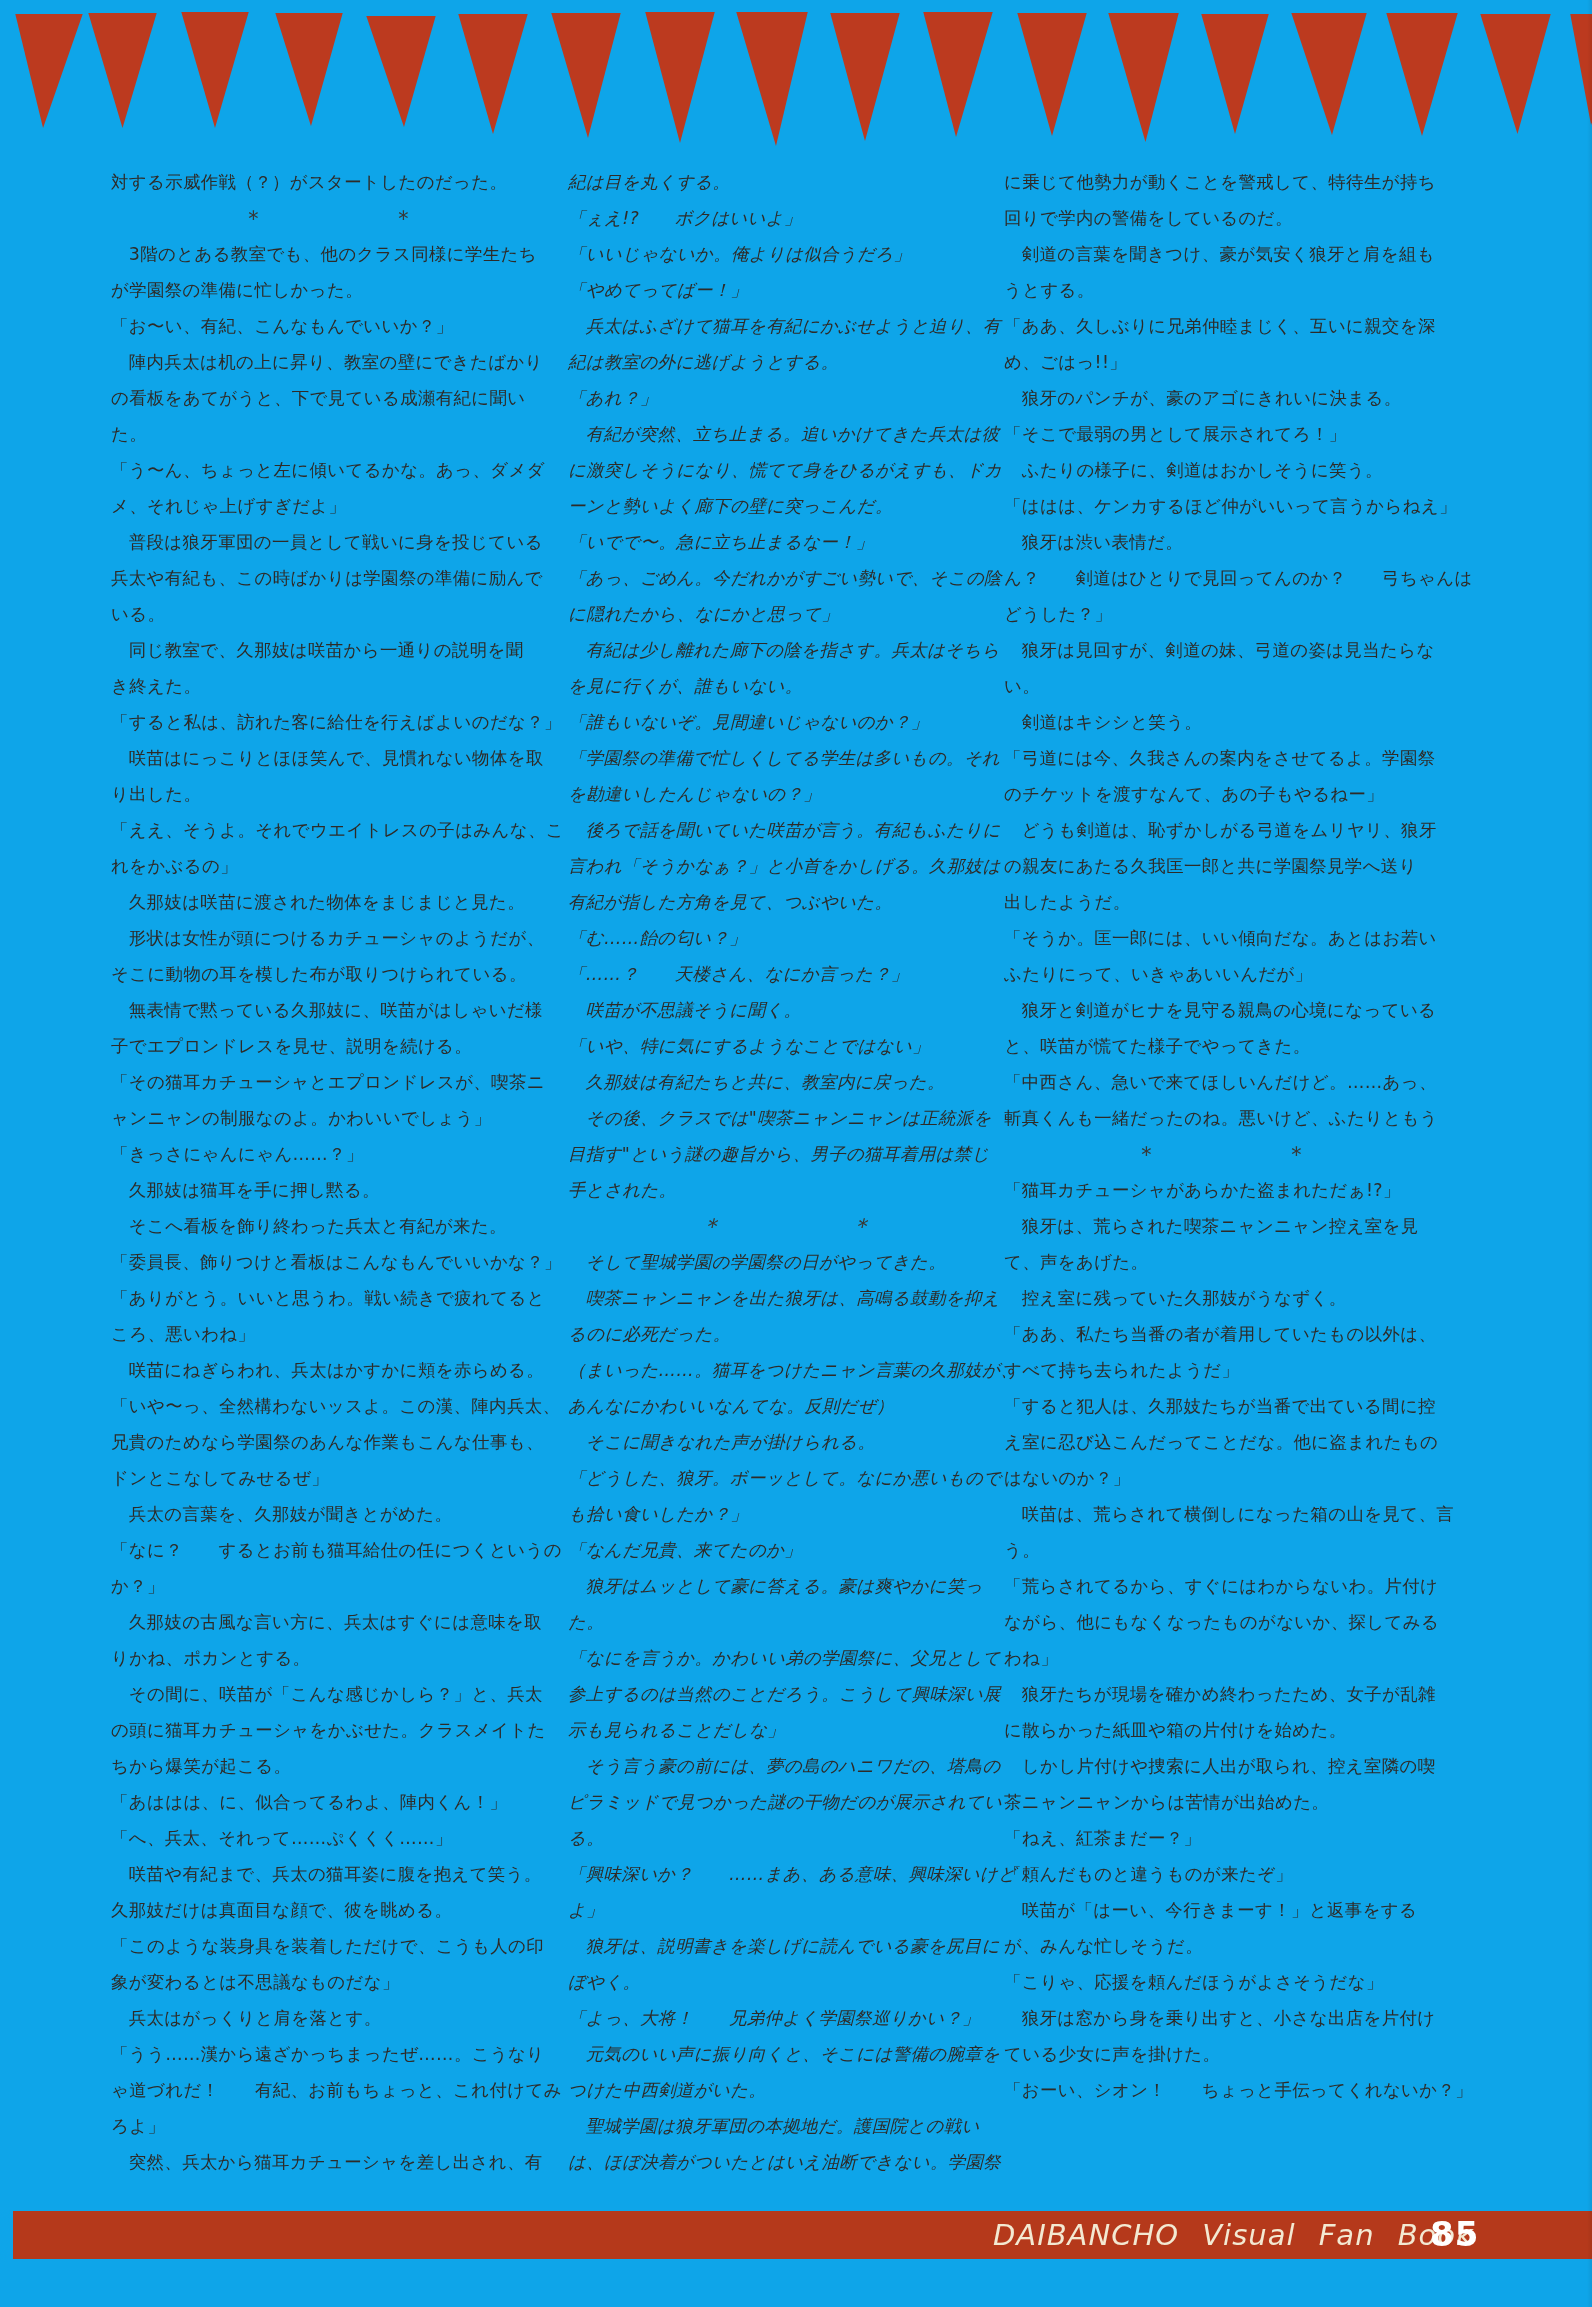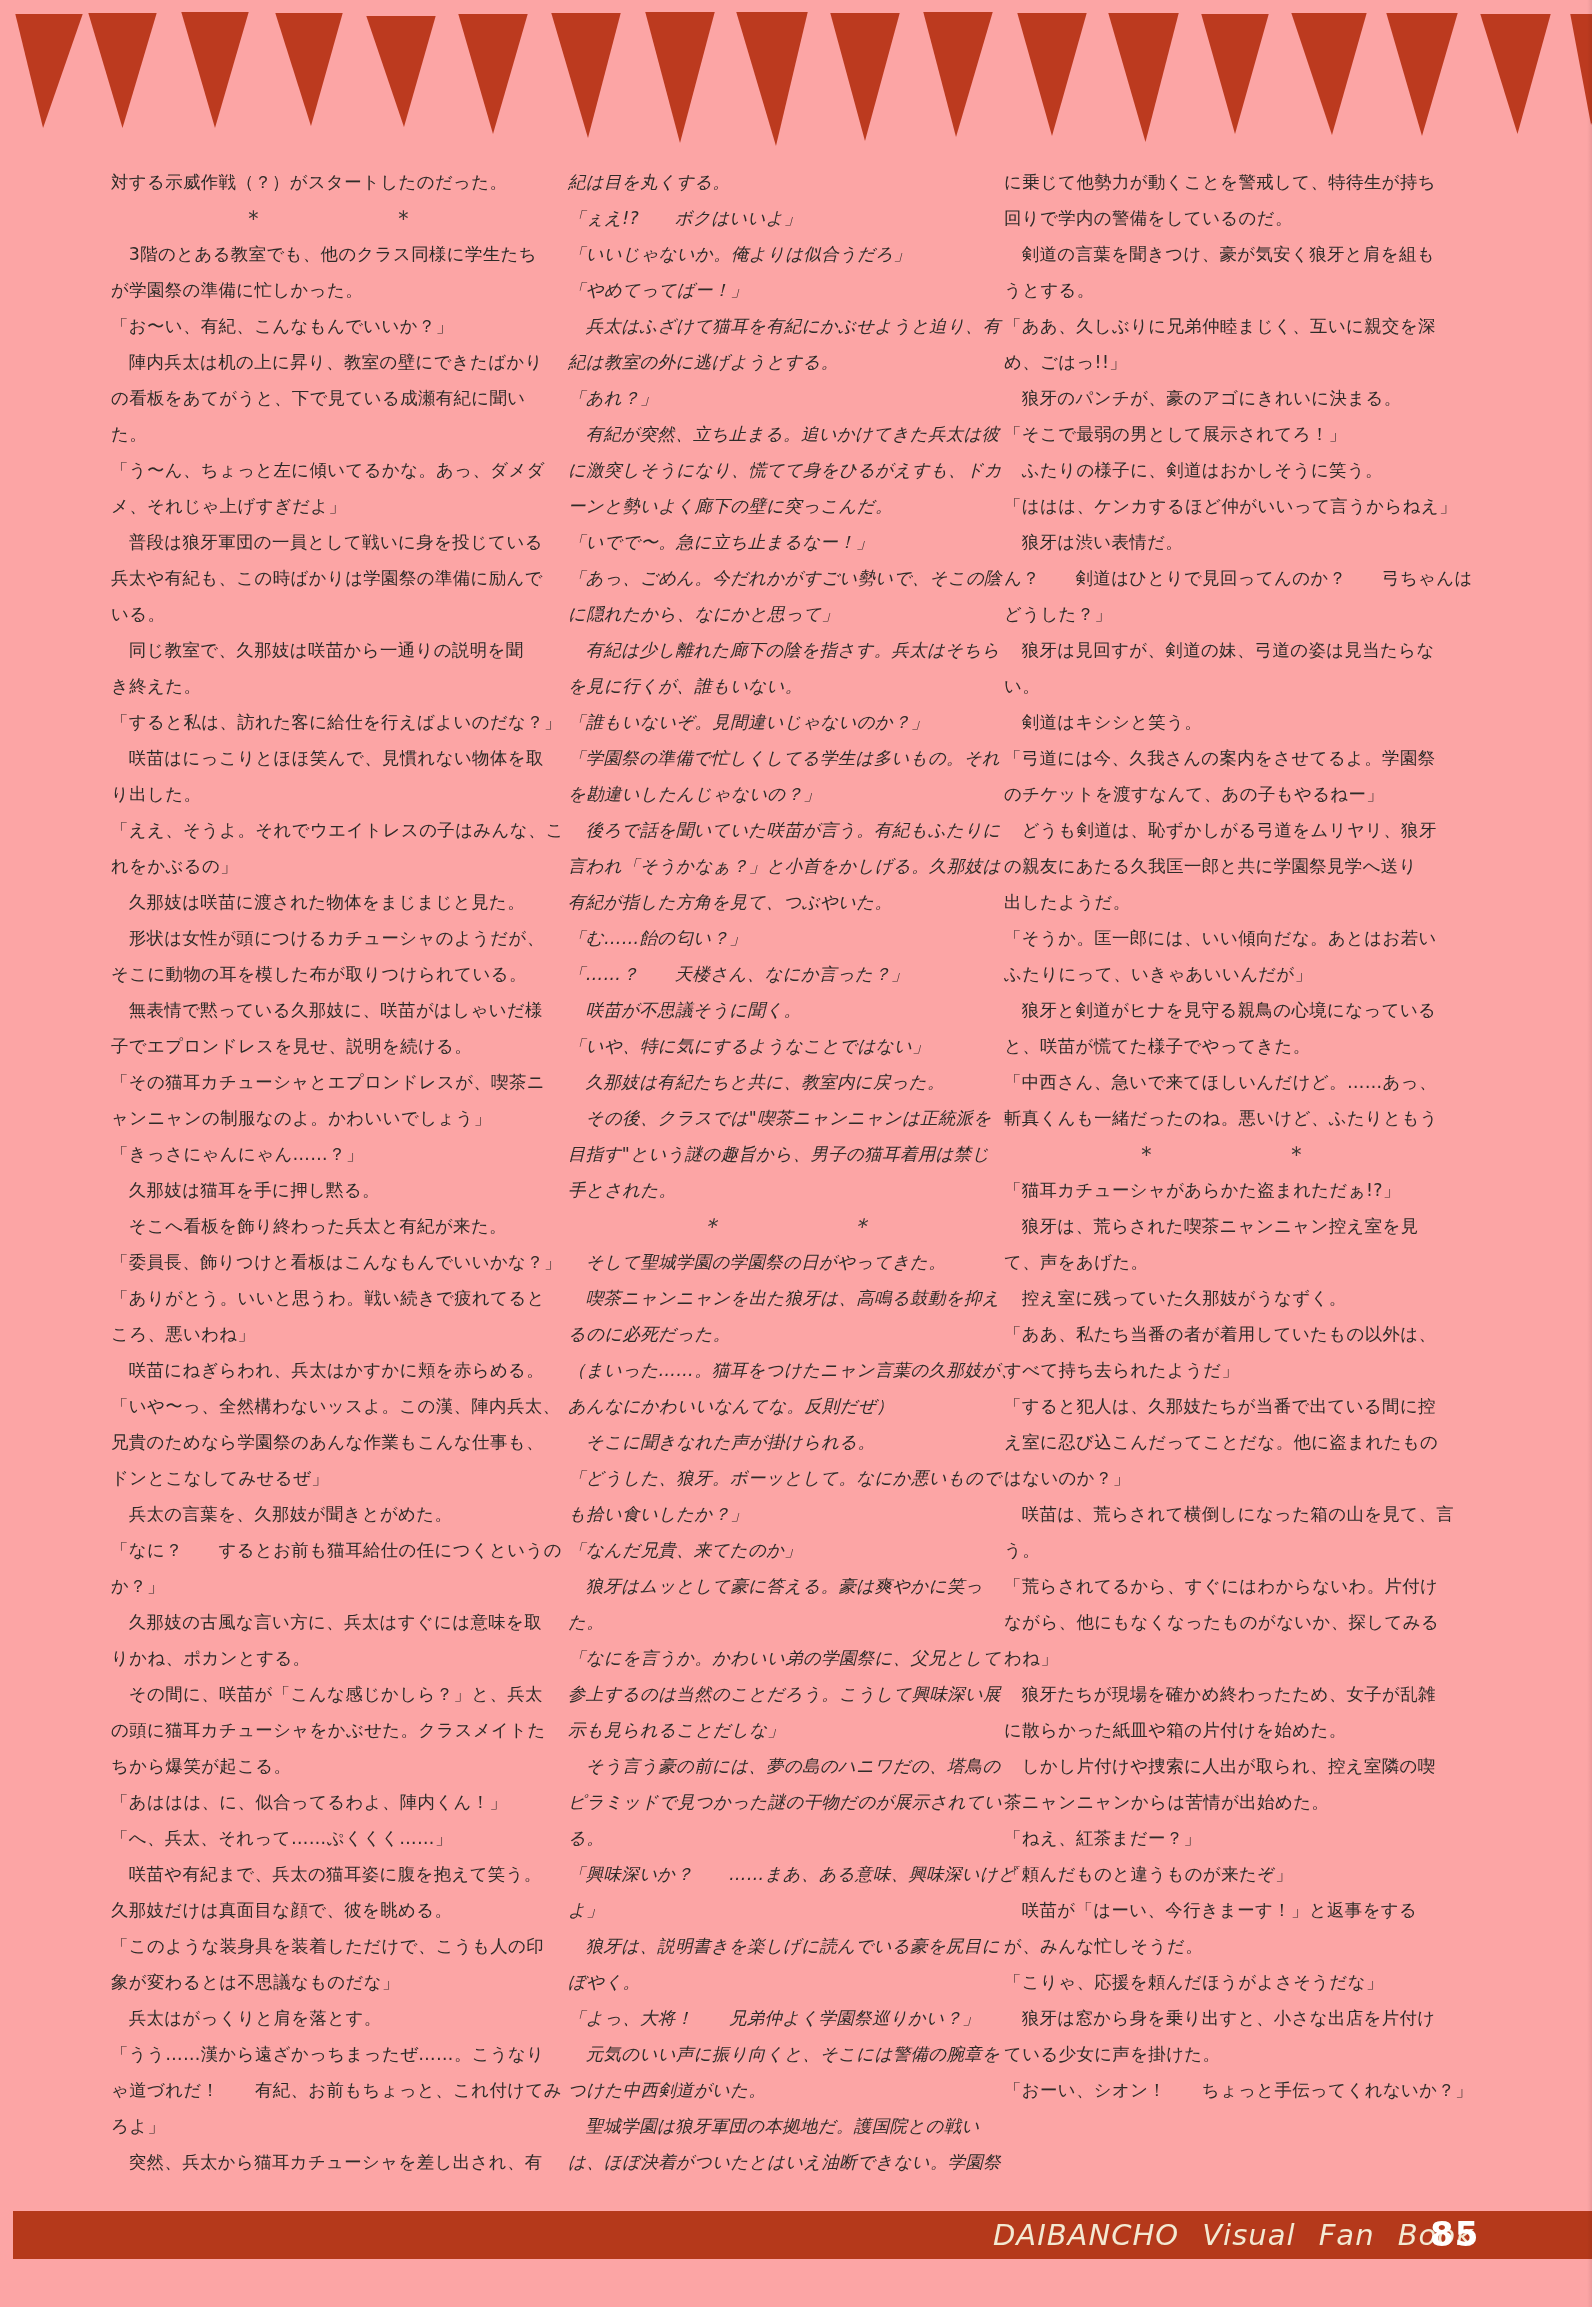--- a/index.html
+++ b/index.html
@@ -1,19 +1,19 @@
 <!DOCTYPE html>
 <html><head>
 <meta charset="utf-8">
 <style>
   html,body{margin:0;padding:0;background:#e8e8e8;}
   #page{
     position:relative;
     width:1592px;height:2307px;
-    background:#fca5a5;
+    background:#0ea5e9;
     overflow:hidden;
     font-family:"DejaVu Sans","Liberation Sans",sans-serif;
   }
   
   #banner{position:absolute;left:0;top:0;width:1592px;height:169px;overflow:hidden;}
   .flag{position:absolute;}
   
   .col{position:absolute;top:164px;width:454px;}
   #col0{left:111px;}
   #col1{left:568px;font-style:italic;}

